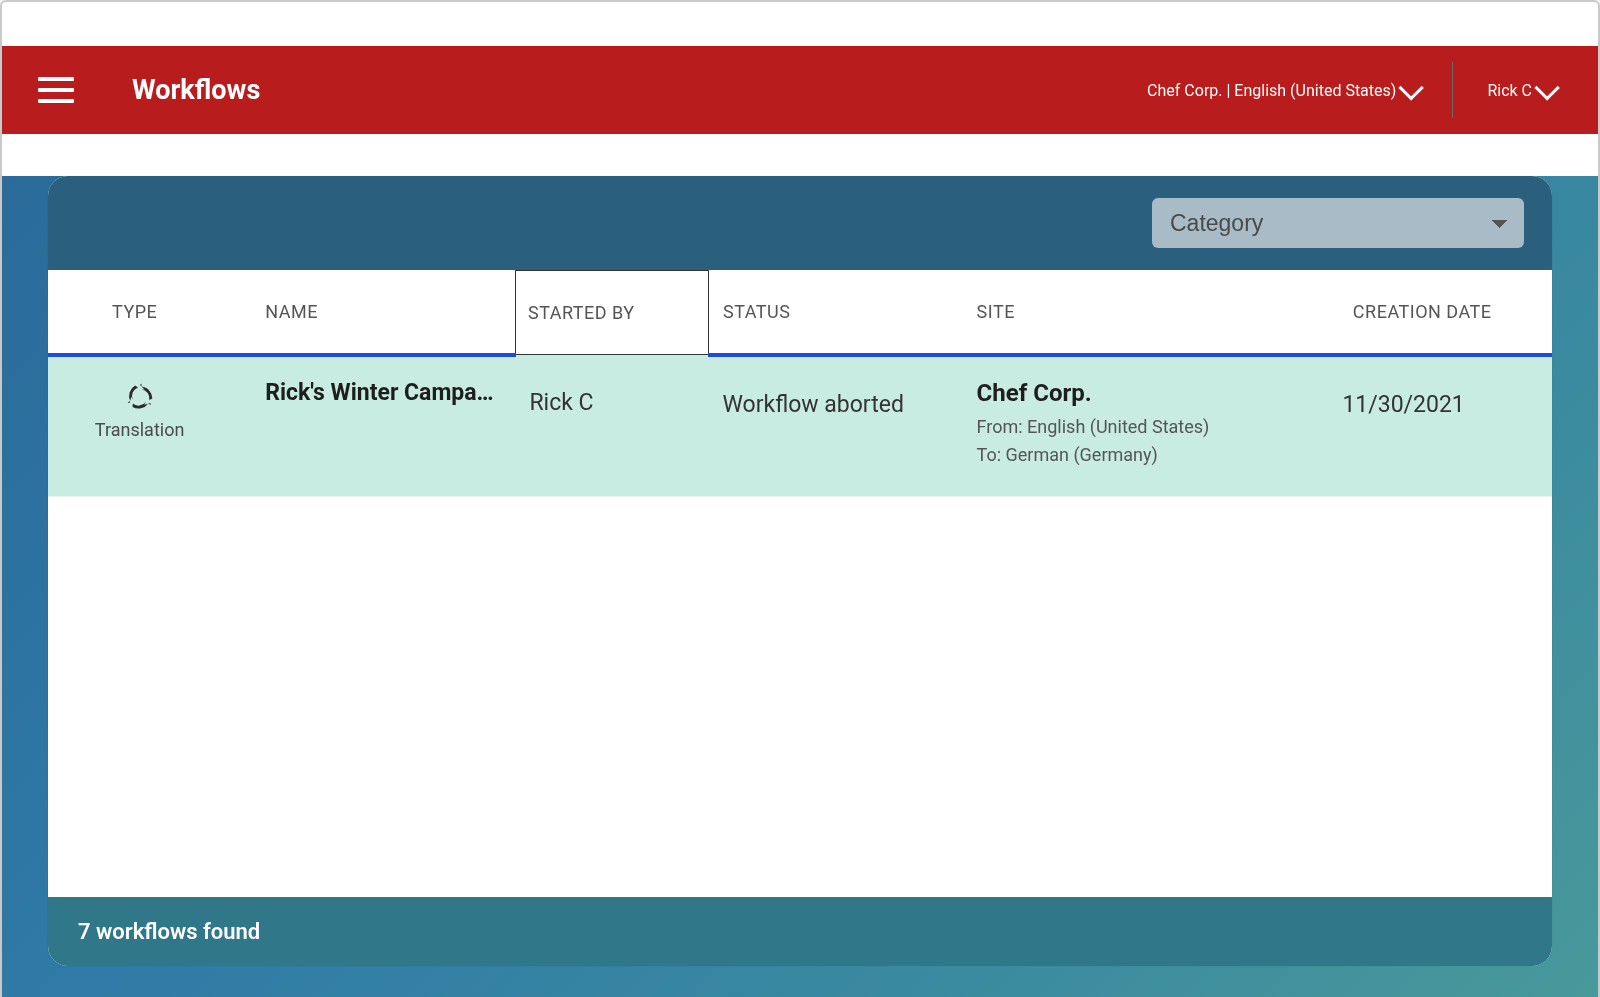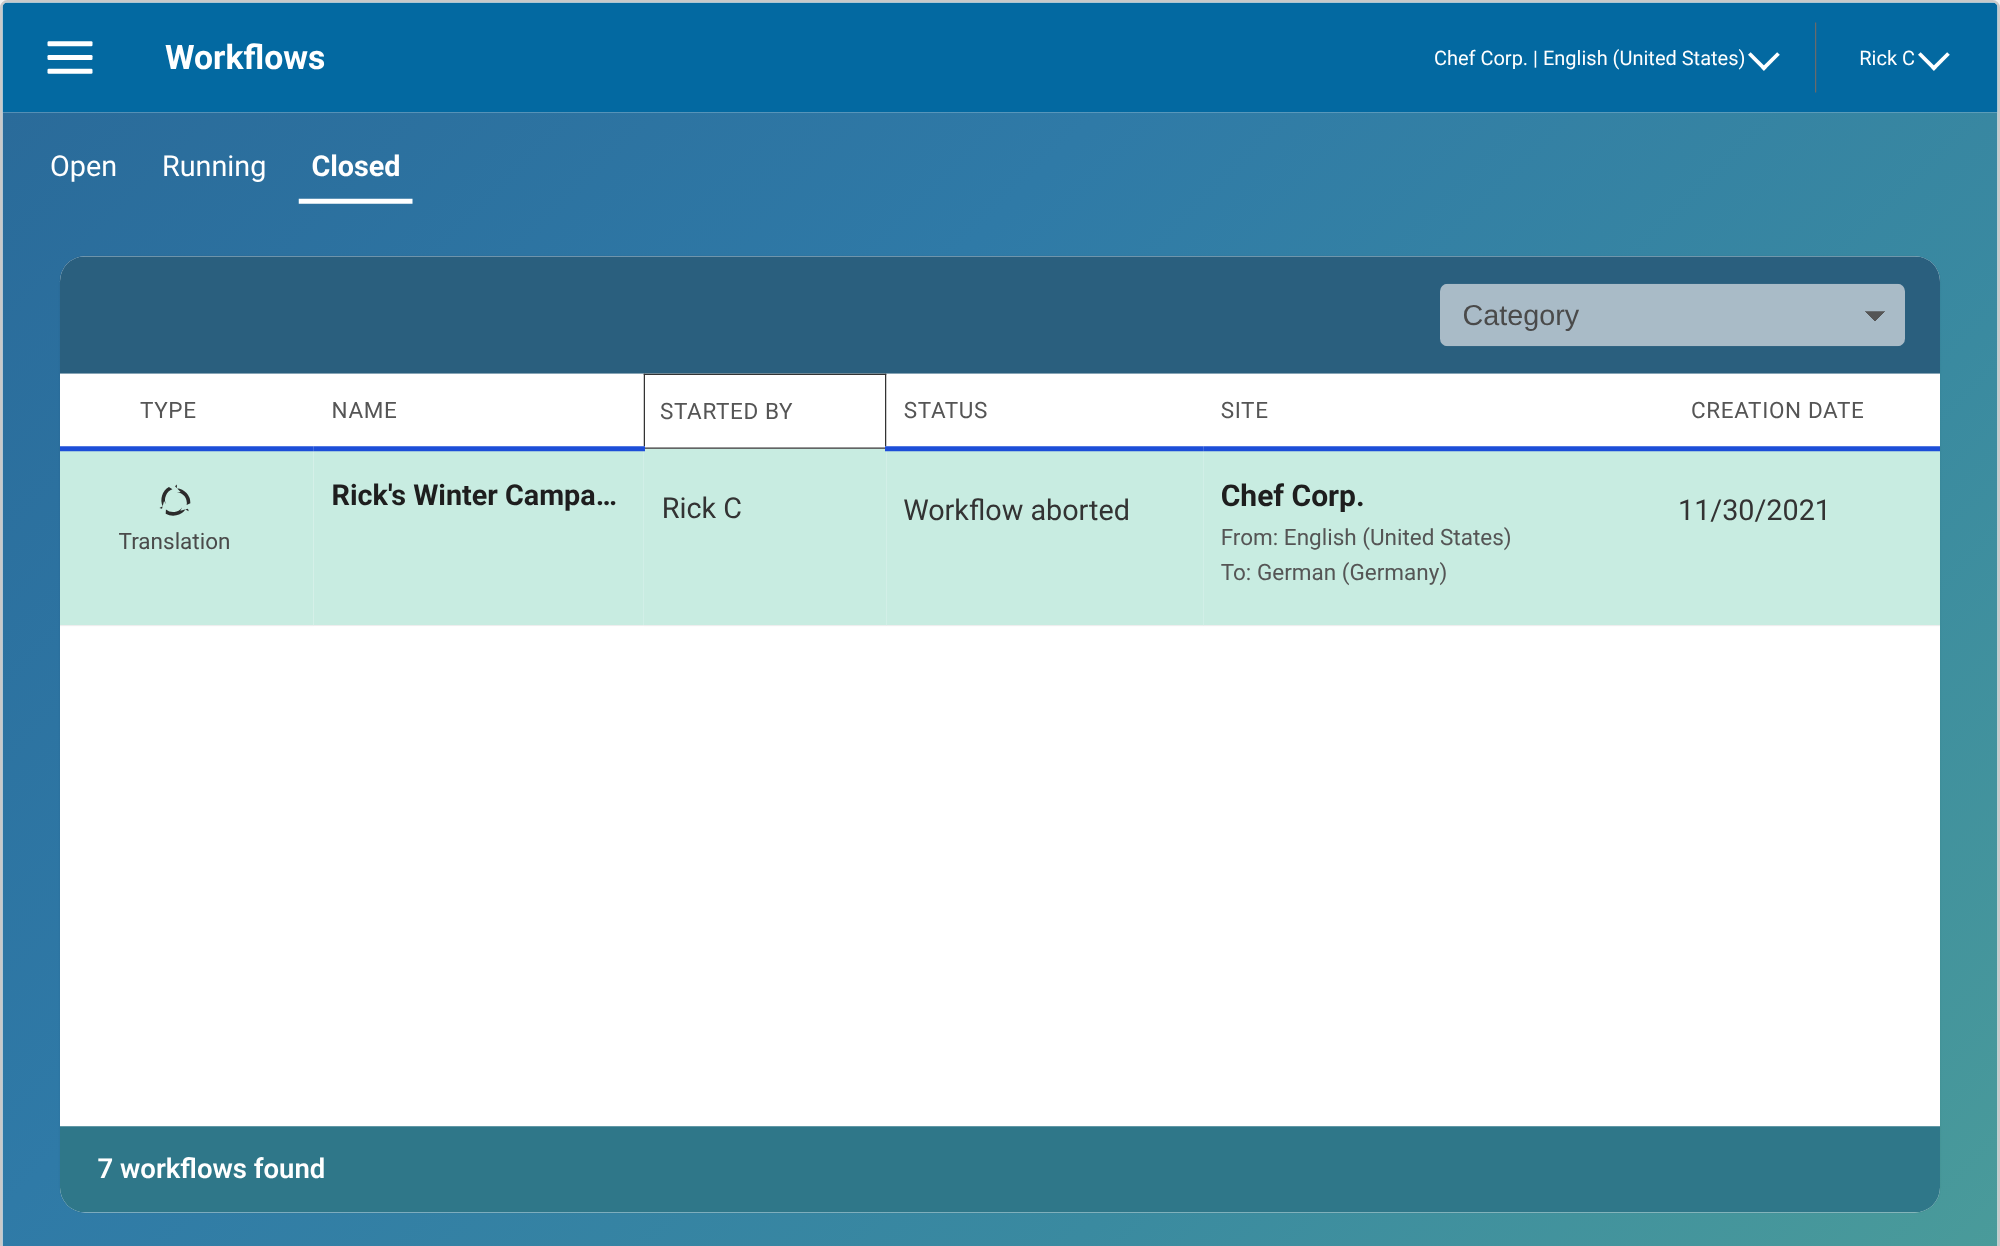--- a/index.html
+++ b/index.html
@@ -14,26 +14,27 @@
   .app-frame {
     width: 1600px;
     border: 2px solid #c9c9c9;
     border-radius: 6px;
     overflow: hidden;
     background: #fff;
     margin: 0 auto;
   }
   
   .topbar {
-    background: #0369a1;
+    background: #b91c1c;
     color: #fff;
     display: flex;
     align-items: center;
     height: 88px;
     padding: 0 20px 0 36px;
+    margin-top: 44px;
   }
   .hamburger {
     width: 44px; height: 44px;
     display: flex; flex-direction: column; justify-content: center; gap: 7px;
     cursor: pointer;
   }
   .hamburger span {
     display: block; height: 4px; width: 36px; background: #fff; border-radius: 1px;
   }
   .topbar-title {
@@ -116,21 +117,21 @@
     font-size: 18px;
     letter-spacing: 0.5px;
     color: #555;
     padding: 18px 14px;
     border-bottom: 4px solid #1d4ed8;
     background: #fff;
     text-transform: uppercase;
   }
   thead th.col-type { padding-left: 64px; width: 200px; }
   thead th.col-name { width: 260px; }
-  thead th.col-startedby { width: 190px; border: 1px solid #333; padding: 18px 12px; }
+  thead th.col-startedby { width: 190px; border: 1px solid #333; padding: 31px 12px; }
   thead th.col-status { width: 250px; }
   thead th.col-site { width: 360px; }
   thead th.col-date { width: 220px; text-align: center; padding-right: 50px; }
   tbody tr.row {
     background: #c8ece1;
   }
   tbody td {
     padding: 22px 14px 26px 14px;
     font-size: 22px;
     color: #333;
@@ -179,25 +180,20 @@
     </div>
     <div class="vsep"></div>
     <div class="user-switcher">
       <span>Rick C</span>
       <span class="chevron-down"></span>
     </div>
   </div>
 
   <div class="content-area">
 
-    <div class="tabs">
-      <div class="tab">Open</div>
-      <div class="tab">Running</div>
-      <div class="tab active">Closed</div>
-    </div>
 
     <div class="panel">
 
       <div class="panel-head">
         <select class="category-select">
           <option>Category</option>
         </select>
       </div>
 
       <div class="table-wrap">

